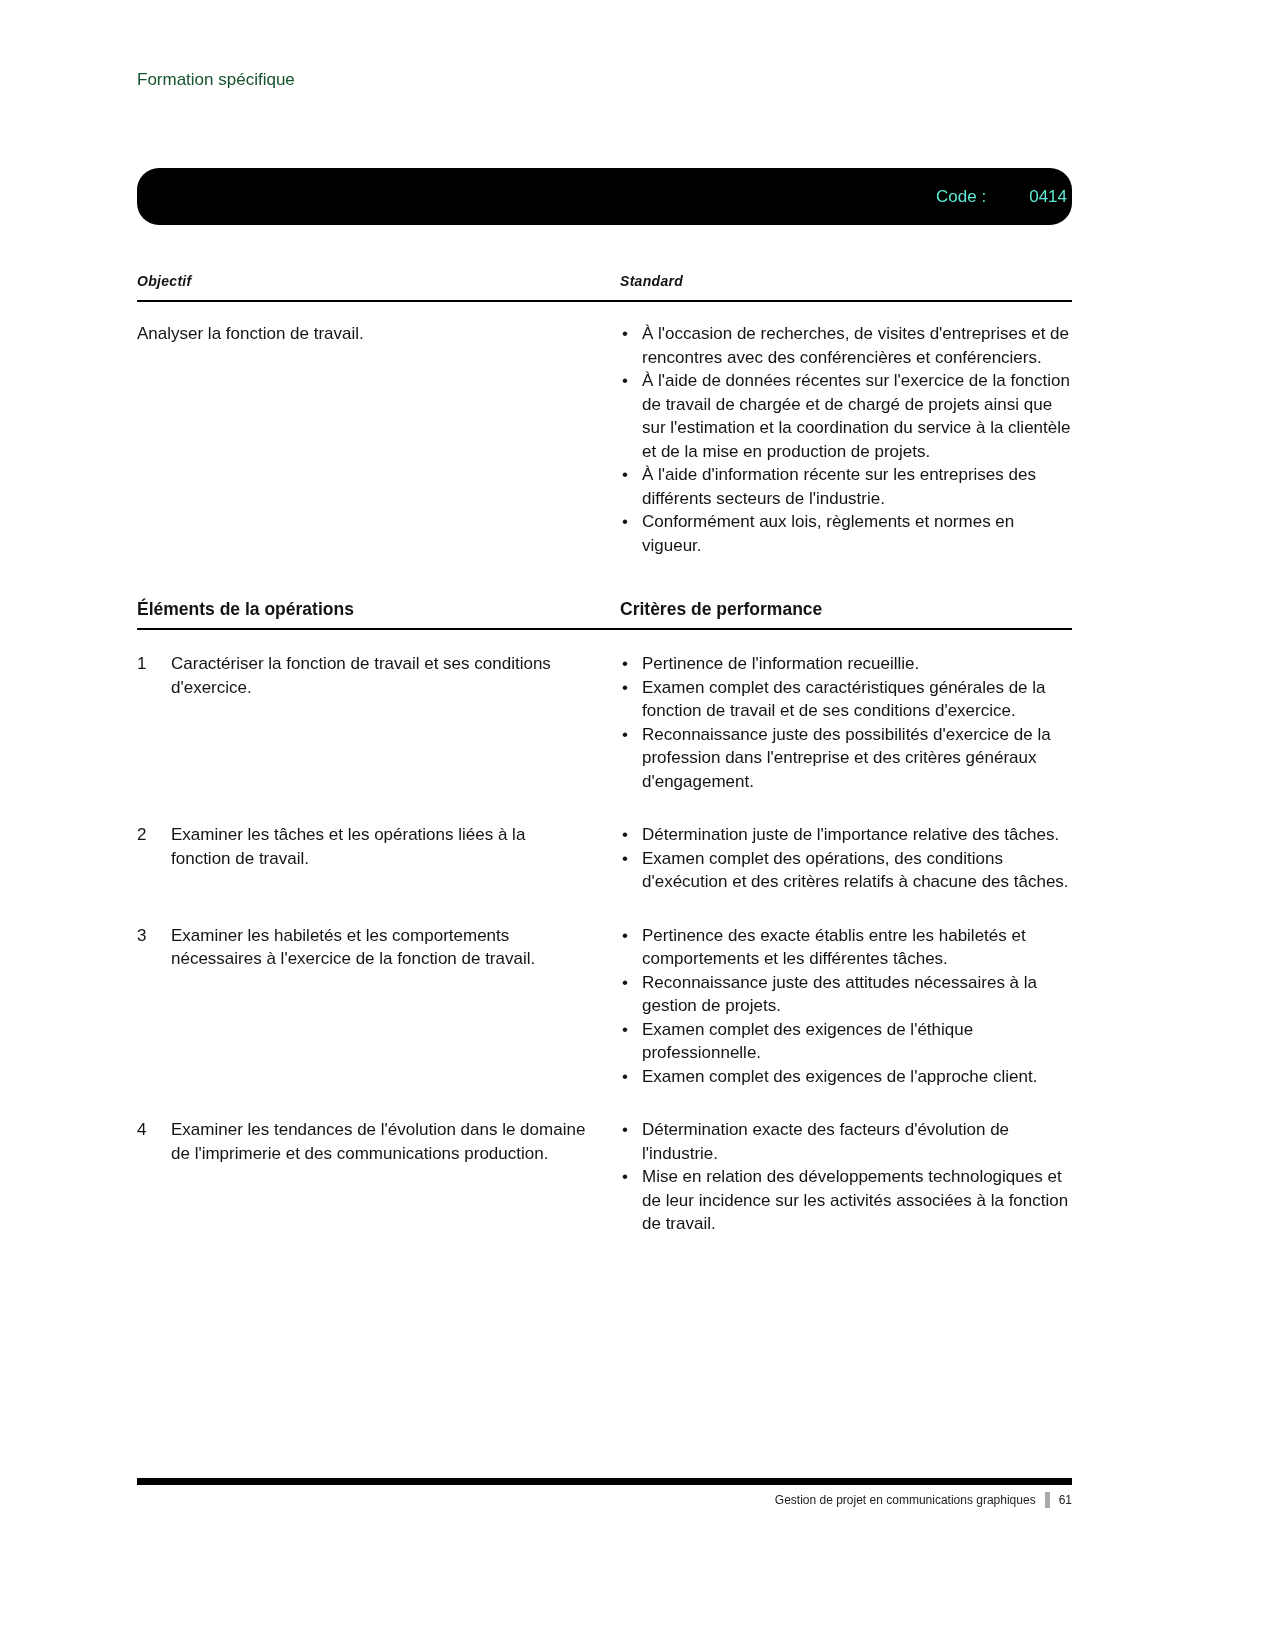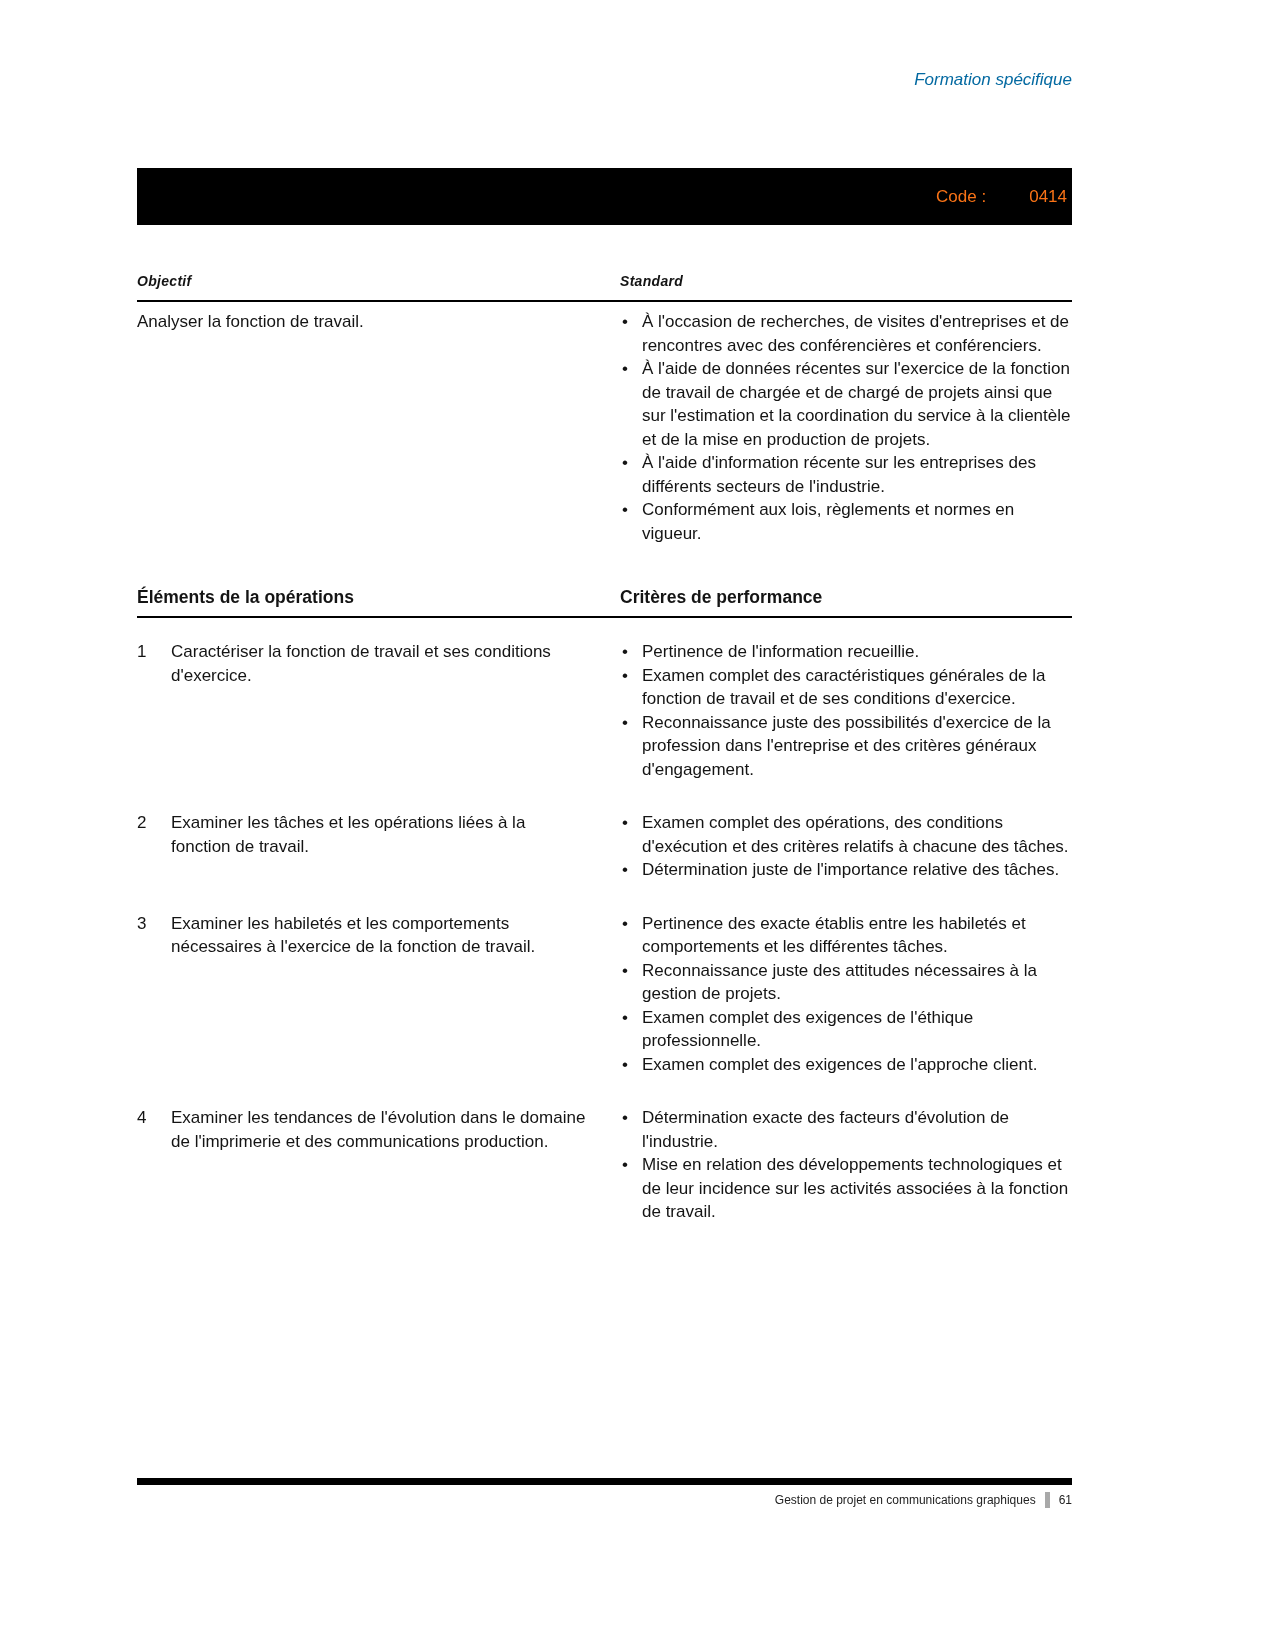--- a/index.html
+++ b/index.html
@@ -9,55 +9,55 @@
     height: 1650px;
     margin: 0 auto;
     background: #ffffff;
     position: relative;
     font-family: "Liberation Sans", sans-serif;
     color: #141414;
     padding: 70px 203px 0 137px;
     overflow: hidden;
   }
   .top-header {
-    text-align: right;
+    text-align: left;
     font-size: 17px;
     line-height: 20px;
-    color: #0369a1;
-    font-style: italic;
+    color: #14532d;
   }
   .banner {
     margin-top: 78px;
     height: 57px;
     background: #000000;
-    color: #f97316;
+    color: #5eead4;
     display: flex;
     align-items: center;
     justify-content: flex-end;
     gap: 43px;
     padding-right: 5px;
     font-size: 17px;
+    border-radius: 22px;
   }
   .two-col {
     display: grid;
     grid-template-columns: 478px 1fr;
   }
   .headers-row {
     margin-top: 47px;
     padding-bottom: 10px;
     border-bottom: 2.5px solid #000000;
   }
   .section-title {
     font-size: 14px;
     font-weight: bold;
     font-style: italic;
     letter-spacing: 0.3px;
   }
   .col-right-pad { padding-left: 5px; }
-  .content-row { margin-top: 8px; }
+  .content-row { margin-top: 20px; }
   .body-text {
     font-size: 17px;
     line-height: 23.5px;
   }
   .objective-text { padding-right: 30px; }
   .bullet {
     position: relative;
     padding-left: 22px;
   }
   .bullet-marker {
@@ -186,25 +186,25 @@
   </div>
 
   <div class="two-col element-row body-text">
     <div class="element-cell">
       <span class="row-num">2</span>
       <span>Examiner les tâches et les opérations liées à la fonction de travail.</span>
     </div>
     <div class="col-right-pad">
       <div class="bullet">
         <span class="bullet-marker"></span>
+        <span>Détermination juste de l'importance relative des tâches.</span>
+      </div>
+      <div class="bullet">
+        <span class="bullet-marker"></span>
         <span>Examen complet des opérations, des conditions d'exécution et des critères relatifs à chacune des tâches.</span>
-      </div>
-      <div class="bullet">
-        <span class="bullet-marker"></span>
-        <span>Détermination juste de l'importance relative des tâches.</span>
       </div>
     </div>
   </div>
 
   <div class="two-col element-row body-text">
     <div class="element-cell">
       <span class="row-num">3</span>
       <span>Examiner les habiletés et les comportements nécessaires à l'exercice de la fonction de travail.</span>
     </div>
     <div class="col-right-pad">

